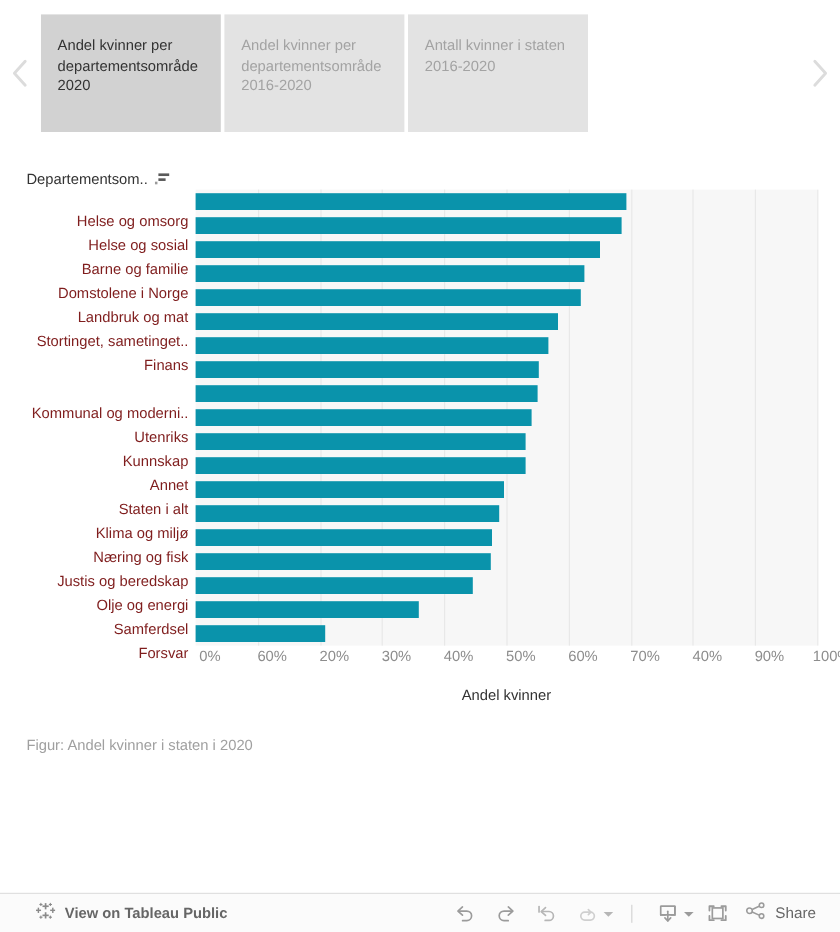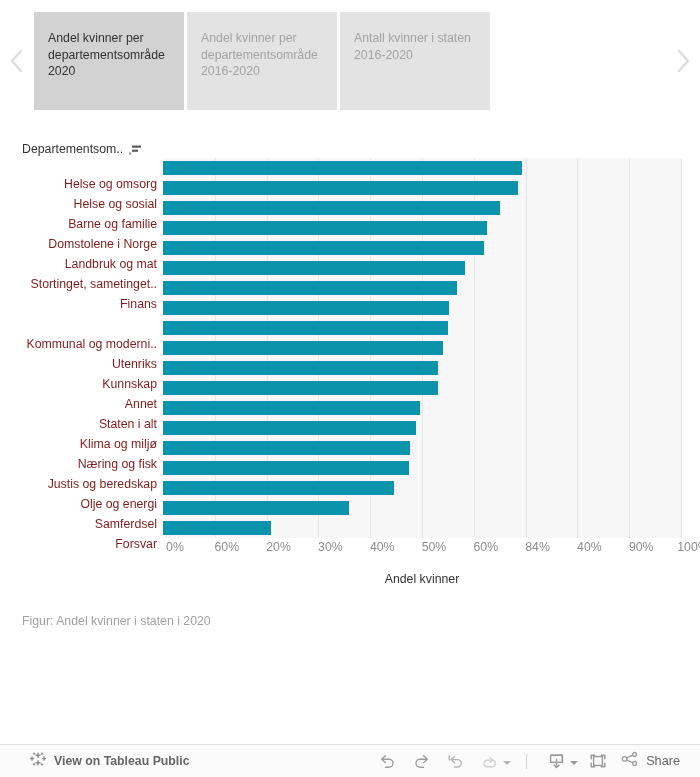--- a/index.html
+++ b/index.html
@@ -375,21 +375,21 @@
     </div>
 
   <div id="x-axis" style="top: 418px;">
       <div class="tick-label" style="left: 175px;">0%</div>
       <div class="tick-label" style="left: 226.8px;">60%</div>
       <div class="tick-label" style="left: 278.6px;">20%</div>
       <div class="tick-label" style="left: 330.4px;">30%</div>
       <div class="tick-label" style="left: 382.2px;">40%</div>
       <div class="tick-label" style="left: 434px;">50%</div>
       <div class="tick-label" style="left: 485.8px;">60%</div>
-      <div class="tick-label" style="left: 537.6px;">84%</div>
+      <div class="tick-label" style="left: 537.6px;">70%</div>
       <div class="tick-label" style="left: 589.4px;">40%</div>
       <div class="tick-label" style="left: 641.2px;">90%</div>
       <div class="tick-label" style="left: 693px;">100%</div>
     </div>
   <div id="x-axis-title" style="top: 450px;">Andel kvinner</div>
 
   <div id="caption" style="top: 492px;">Figur: Andel kvinner i staten i 2020</div>
 </div>
 
 <div id="toolbar">

